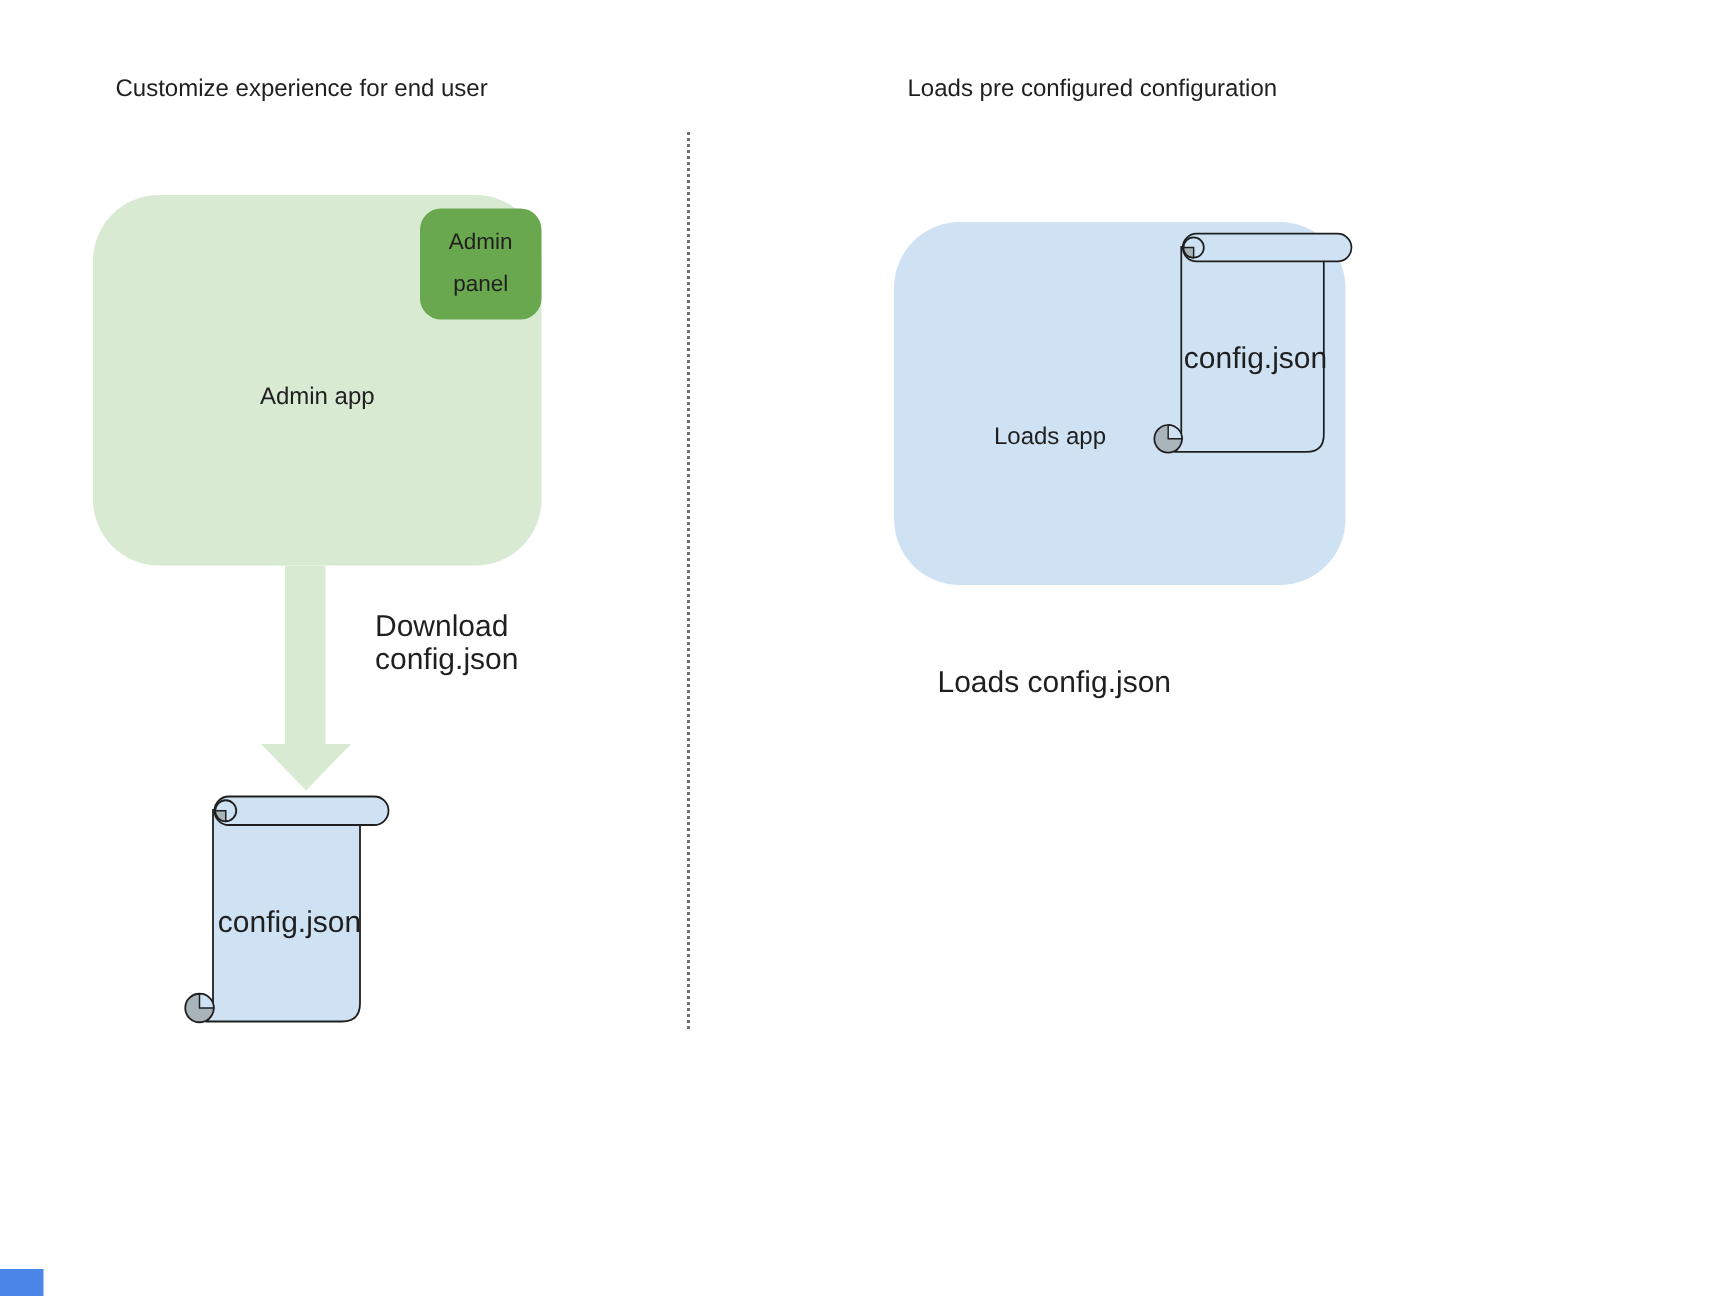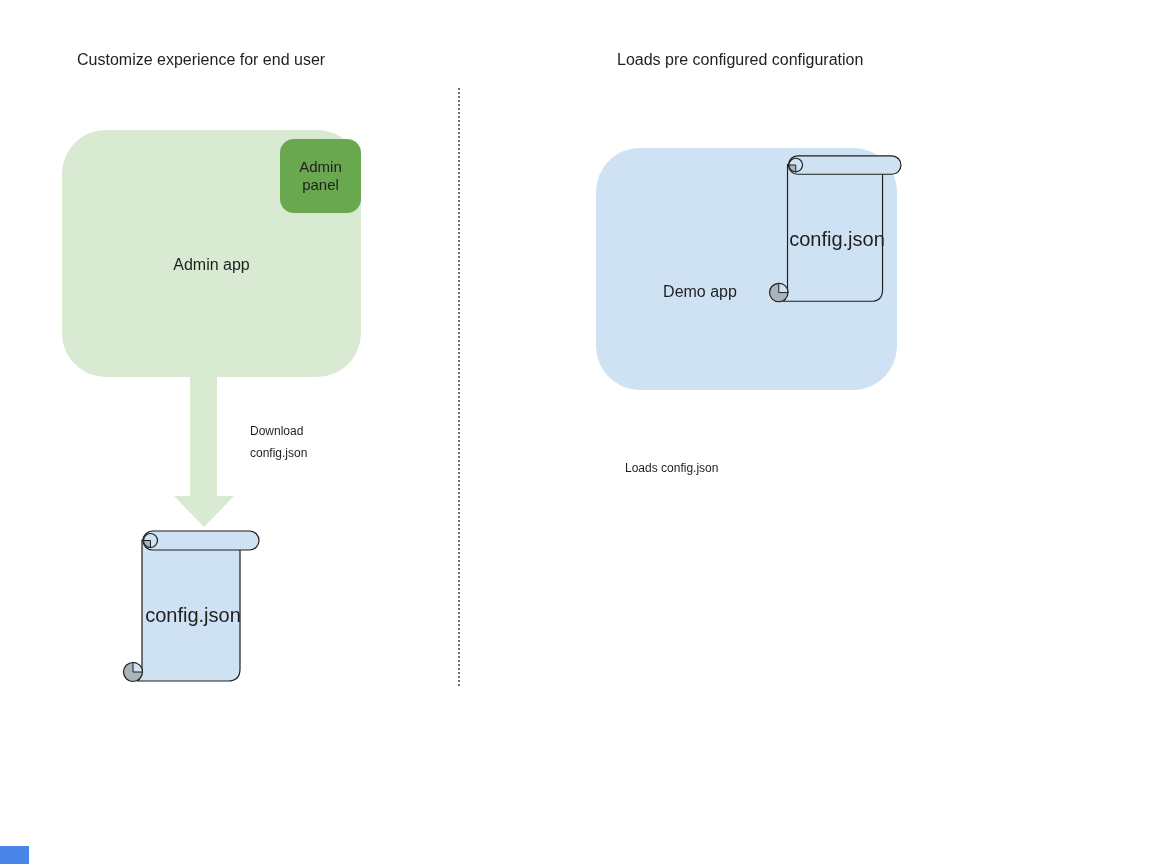--- a/index.html
+++ b/index.html
@@ -2,32 +2,32 @@
 <html><head>
 <meta charset="utf-8">
 <style>
   html,body{margin:0;padding:0;background:#ffffff;}
   #canvas{
     position:relative;width:996px;height:864px;background:#ffffff;
     font-family:"Liberation Sans",sans-serif;color:#1f1f1f;overflow:hidden;
   }
   .abs{position:absolute;}
   .title{font-size:16px;line-height:20px;white-space:nowrap;}
-  .caption{font-size:12px;line-height:22px;margin-top:13px;}
+  .caption{font-size:20px;line-height:22px;}
   .shape-label{font-size:16px;margin-top:23px;}
   .file-label{font-size:20px;text-align:center;}
   
   .admin-app{
     left:62px;top:130px;width:299px;height:247px;border-radius:44px;
     background:#d9ead3;display:flex;align-items:center;justify-content:center;
   }
   .admin-panel{
     left:280px;top:139px;width:81px;height:74px;border-radius:14px;
     background:#6aa84f;display:flex;align-items:center;justify-content:center;
-    text-align:center;font-size:15px;line-height:18px;padding:0 8px;box-sizing:border-box;
+    text-align:center;font-size:15px;line-height:28px;padding:0 8px;box-sizing:border-box;
   }
   .download-arrow{left:170px;top:377px;}
   .download-caption{left:250px;top:407px;width:108px;}
   .scroll-left{left:122px;top:525px;}
   .scroll-left-label{left:133px;top:604px;width:120px;}
   
   .divider{
     left:458px;top:88px;height:598px;width:0;
     border-left:2px dotted #6f6f6f;
   }
@@ -35,21 +35,21 @@
   .demo-app{
     left:596px;top:148px;width:301px;height:242px;border-radius:44px;
     background:#cfe2f3;
   }
   .demo-app-label{left:640px;top:260px;width:120px;text-align:center;}
   .scroll-right{left:766px;top:150px;}
   .scroll-right-label{left:777px;top:228px;width:120px;}
   .loads-caption{left:625px;top:444px;white-space:nowrap;}
   
   .title-left{left:77px;top:50px;}
-  .title-right{left:605px;top:50px;margin-left:12px;}
+  .title-right{left:605px;top:50px;}
   
   .corner-artifact{left:0;top:846px;width:29px;height:18px;background:#4a86e8;}
 </style>
 </head>
 <body>
 
 <div id="canvas">
 
   <div class="abs title title-left">Customize experience for end user</div>
   <div class="abs title title-right">Loads pre configured configuration</div>
@@ -76,21 +76,21 @@
       <rect x="21" y="6" width="116" height="19" rx="9.5" fill="#cfe2f3" stroke="#1f1f1f" stroke-width="1.2"></rect>
       <circle cx="28.5" cy="15.5" r="7" fill="#cfe2f3" stroke="#1f1f1f" stroke-width="1.2"></circle>
       <path d="M21.5 15.5 A7 7 0 0 0 28.5 22.5 L28.5 15.5 Z" fill="#a9b3ba" stroke="#1f1f1f" stroke-width="1"></path>
     </svg>
   </div>
   <div class="abs file-label scroll-left-label">config.json</div>
 
   <div class="abs divider"></div>
 
   <div class="abs demo-app"></div>
-  <div class="abs shape-label demo-app-label">Demo app</div>
+  <div class="abs shape-label demo-app-label">Loads app</div>
 
   <div class="abs scroll-right">
     <svg width="140" height="160" viewBox="0 0 140 165" aria-hidden="true">
       <path d="M20 15 H118 V144 Q118 156 106 156 H16 Q20 150 20 144 Z" fill="#cfe2f3" stroke="#1f1f1f" stroke-width="1.2"></path>
       <circle cx="11" cy="147" r="9.5" fill="#a9b3ba" stroke="#1f1f1f" stroke-width="1.2"></circle>
       <path d="M11 137.5 A9.5 9.5 0 0 1 20.5 147 L11 147 Z" fill="#cfe2f3" stroke="#1f1f1f" stroke-width="1"></path>
       <rect x="21" y="6" width="116" height="19" rx="9.5" fill="#cfe2f3" stroke="#1f1f1f" stroke-width="1.2"></rect>
       <circle cx="28.5" cy="15.5" r="7" fill="#cfe2f3" stroke="#1f1f1f" stroke-width="1.2"></circle>
       <path d="M21.5 15.5 A7 7 0 0 0 28.5 22.5 L28.5 15.5 Z" fill="#a9b3ba" stroke="#1f1f1f" stroke-width="1"></path>
     </svg>

